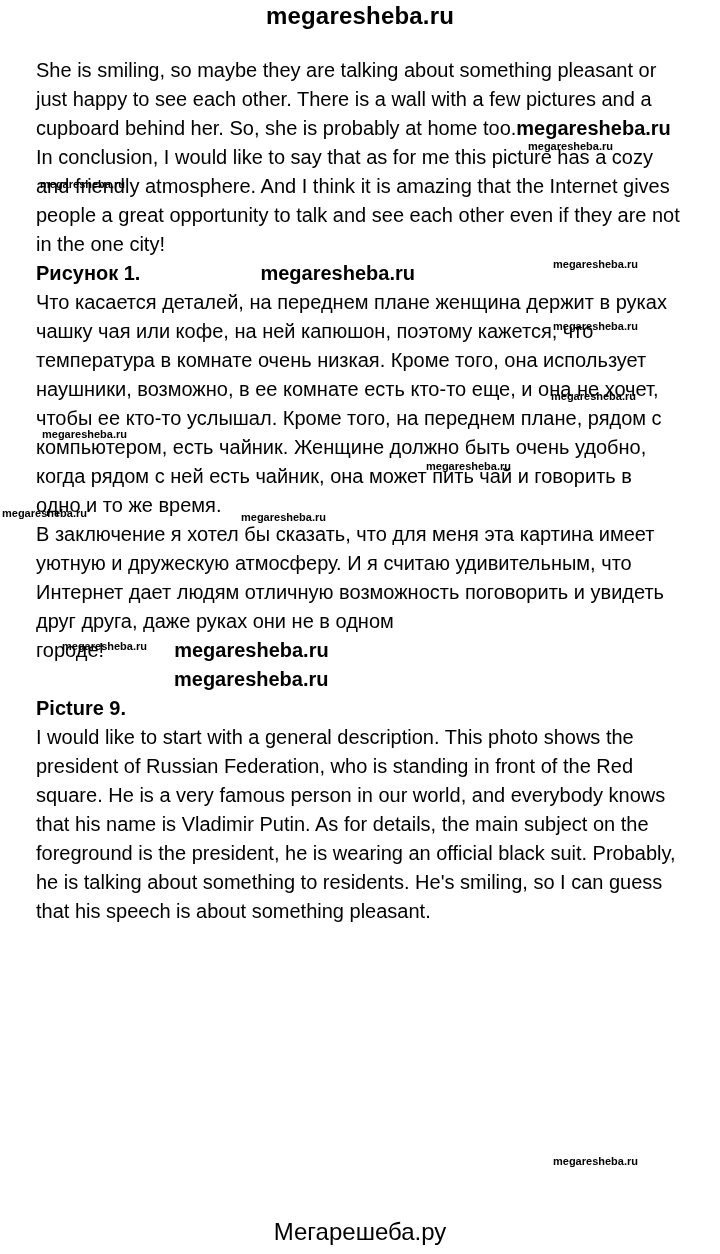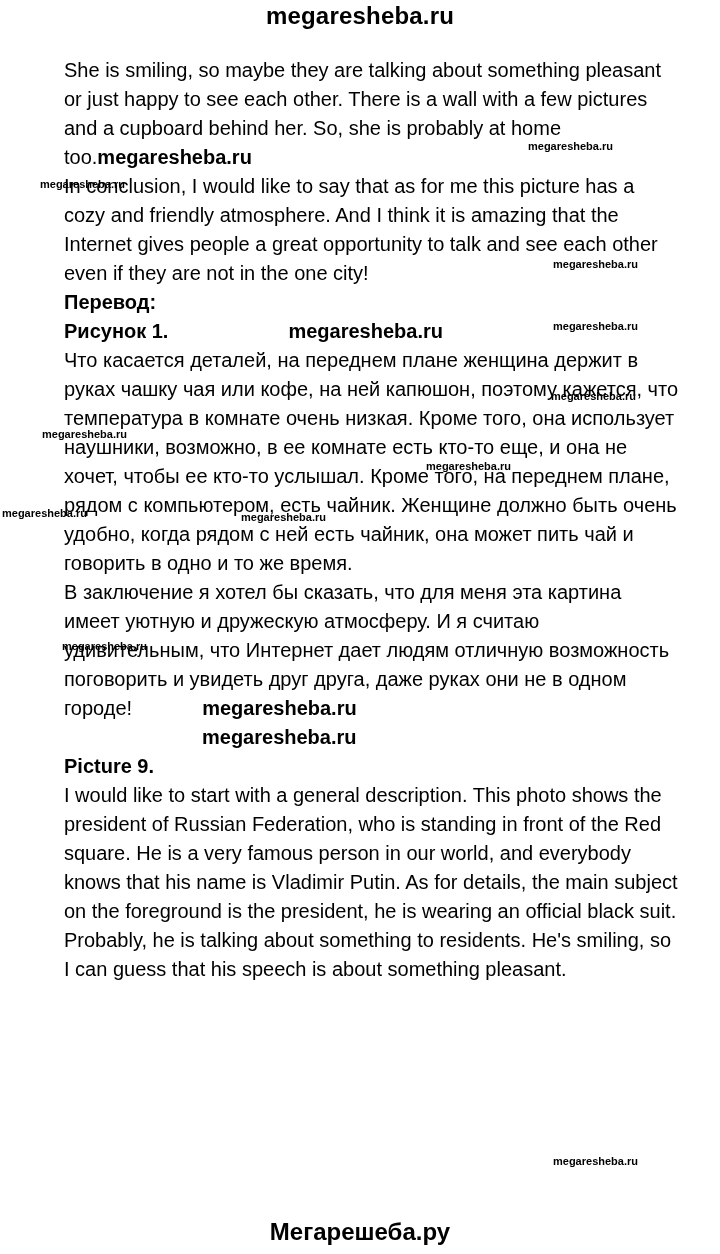--- a/index.html
+++ b/index.html
@@ -7,54 +7,53 @@
     width:720px; height:1254px;
     background:#ffffff; color:#000;
     font-family:"Liberation Sans", sans-serif;
     position:relative; overflow:hidden;
   }
   .header {
     text-align:center; font-weight:bold; font-size:24px;
     padding-top:2px; letter-spacing:0.2px;
   }
   .content {
-    padding:26px 40px 0 64px;
+    padding:26px 40px 0 36px;
     font-size:20px; line-height:29px;
   }
   .content p { margin:0; }
   .heading { font-weight:bold; }
   .heading-picture2 { margin-top:8px; }
   .wm-inline { font-weight:bold; white-space:nowrap; }
   .wm-inline.gap-sm { margin-left:12px; }
   .wm-inline.gap-md { margin-left:120px; }
   .wm-inline.gap-lg { margin-left:70px; }
   .wm-line { padding-left:138px; font-weight:bold; }
   .wm-small {
     position:absolute; font-size:11px; font-weight:bold;
     white-space:nowrap; line-height:11px;
   }
   .footer {
     position:absolute; left:0; right:0; top:1218px;
-    text-align:center; font-weight:bold; font-size:24px;
+    text-align:center; font-weight:normal; font-size:24px;
   }
 </style>
 </head>
 <body>
 
 <div class="page">
 
   <div class="header">megaresheba.ru</div>
 
   <div class="content">
 
     <p><span>She is smiling, so maybe they are talking about something pleasant or just happy to see each other. There is a wall with a few pictures and a cupboard behind her. So, she is probably at home too.</span><span class="wm-inline">megaresheba.ru</span></p>
 
     <p><span>In conclusion, I would like to say that as for me this picture has a cozy and friendly atmosphere. And I think it is amazing that the Internet gives people a great opportunity to talk and see each other even if they are not in the one city!</span></p>
 
-    <p class="heading">Перевод:</p>
 
     <p class="heading"><span>Рисунок 1.</span><span class="wm-inline gap-md">megaresheba.ru</span></p>
 
 
     <p><span>Что касается деталей, на переднем плане женщина держит в руках чашку чая или кофе, на ней капюшон, поэтому кажется, что температура в комнате очень низкая. Кроме того, она использует наушники, возможно, в ее комнате есть кто-то еще, и она не хочет, чтобы ее кто-то услышал. Кроме того, на переднем плане, рядом с компьютером, есть чайник. Женщине должно быть очень удобно, когда рядом с ней есть чайник, она может пить чай и говорить в одно и то же время.</span></p>
 
 
 
     <p><span>В заключение я хотел бы сказать, что для меня эта картина имеет уютную и дружескую атмосферу. И я считаю удивительным, что Интернет дает людям отличную возможность поговорить и увидеть друг друга, даже руках они не в одном городе!</span><span class="wm-inline gap-lg">megaresheba.ru</span></p>
 

